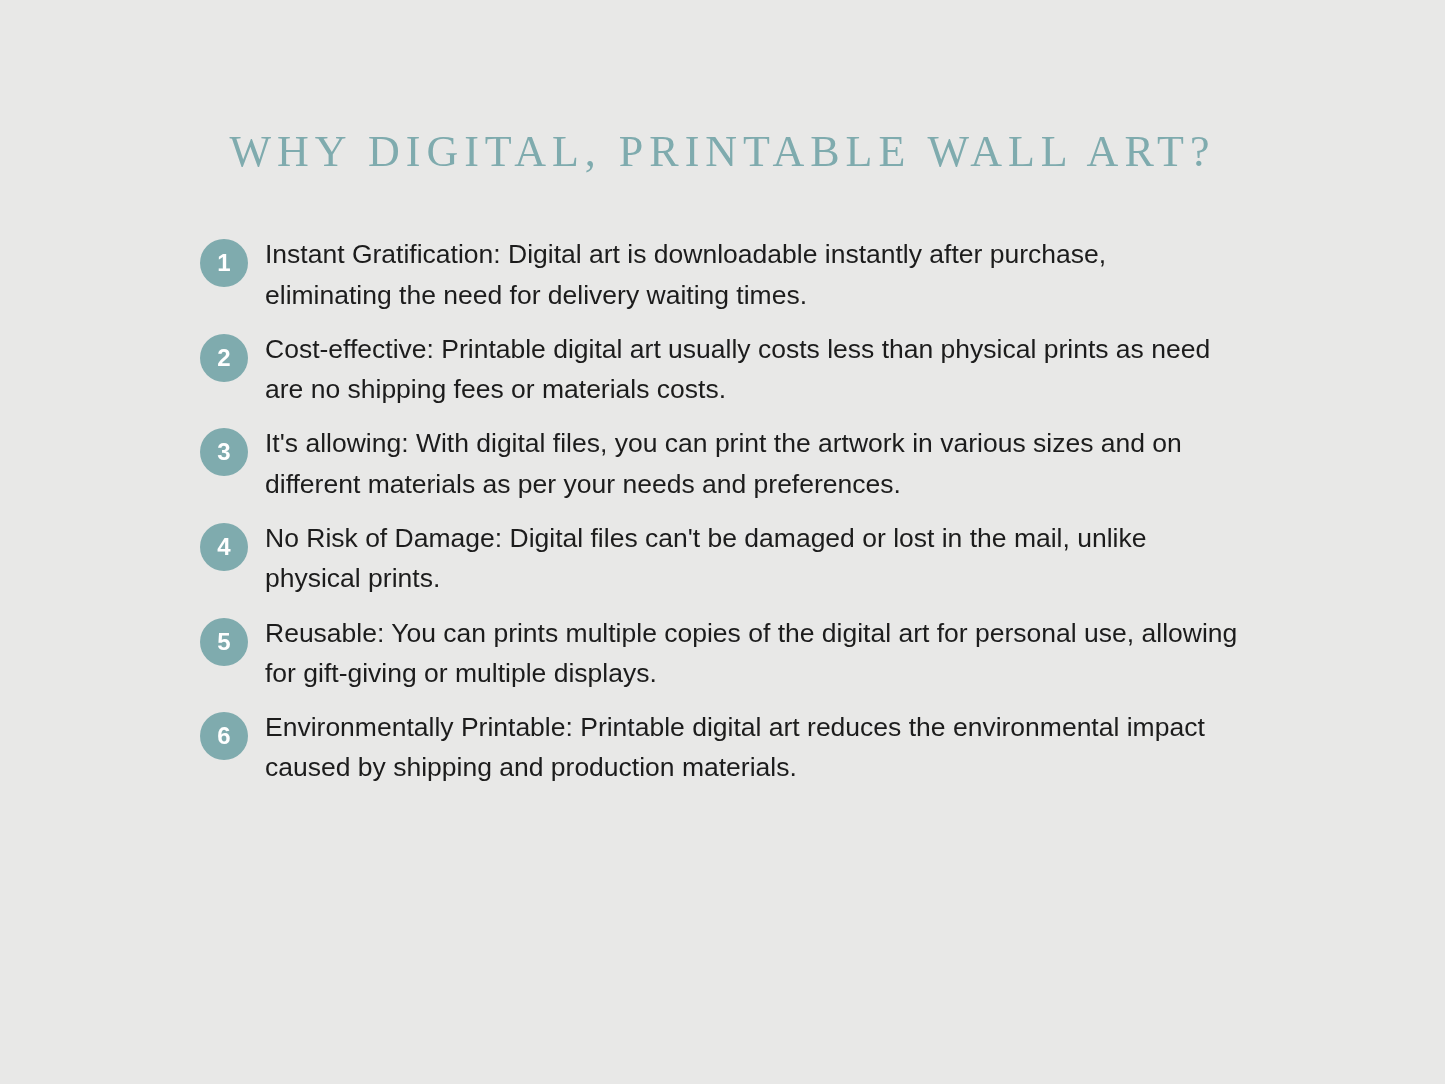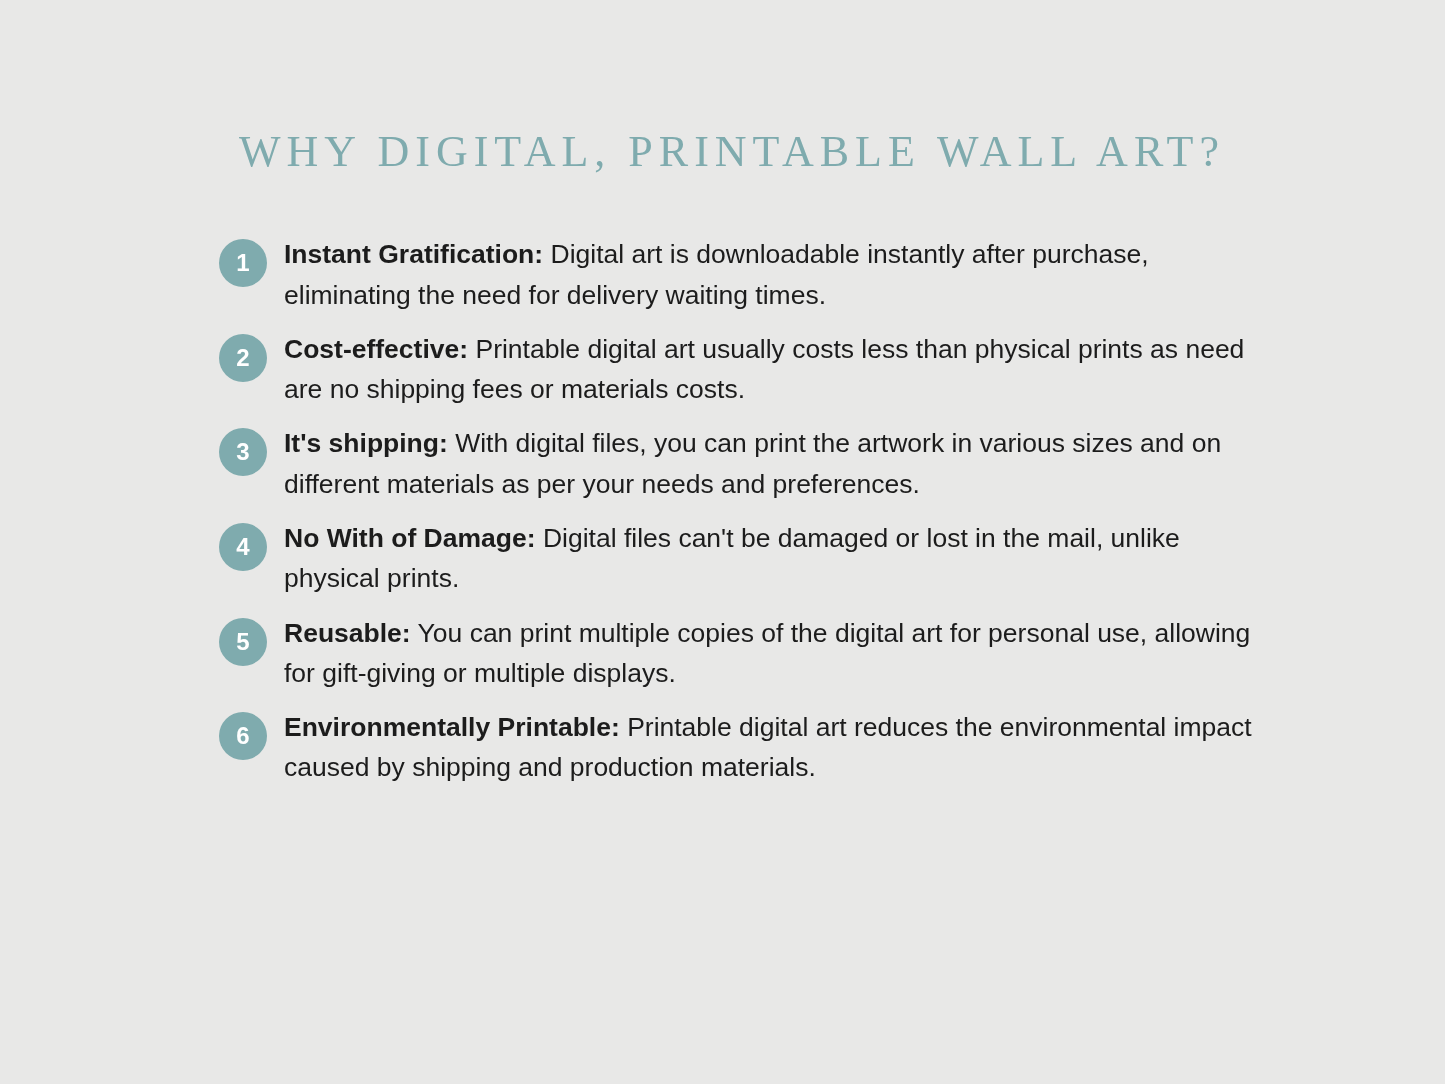--- a/index.html
+++ b/index.html
@@ -12,21 +12,20 @@
     background: #e8e8e7;
     font-family: "Liberation Sans", sans-serif;
     overflow: hidden;
   }
   .page {
     position: relative;
     width: 1445px;
     height: 1084px;
     background: #e8e8e7;
     box-sizing: border-box;
-    padding-left: 19px;
   }
   .title {
     text-align: center;
     color: #7fabae;
     font-family: "Liberation Serif", serif;
     font-size: 44px;
     letter-spacing: 6px;
     font-weight: 400;
     padding-top: 128px;
     line-height: 1.1;
@@ -62,21 +61,21 @@
     font-family: "Liberation Sans", sans-serif;
   }
   .text {
     font-size: 26.5px;
     line-height: 1.52;
     color: #1c1c1c;
     font-family: "Liberation Sans", sans-serif;
     max-width: 975px;
   }
   .text b {
-    font-weight: bold;
+    font-weight: normal;
   }
 </style>
 </head>
 <body>
 
 <div class="page">
 
   <div class="title">WHY DIGITAL, PRINTABLE WALL ART?</div>
 
   <ul class="list">
@@ -86,31 +85,31 @@
       <span class="text"><b>Instant Gratification:</b> <span>Digital art is downloadable instantly after purchase, eliminating the need for delivery waiting times.</span></span>
     </li>
 
     <li class="item">
       <span class="badge">2</span>
       <span class="text"><b>Cost-effective:</b> <span>Printable digital art usually costs less than physical prints as need are no shipping fees or materials costs.</span></span>
     </li>
 
     <li class="item">
       <span class="badge">3</span>
-      <span class="text"><b>It's shipping:</b> <span>With digital files, you can print the artwork in various sizes and on different materials as per your needs and preferences.</span></span>
+      <span class="text"><b>It's allowing:</b> <span>With digital files, you can print the artwork in various sizes and on different materials as per your needs and preferences.</span></span>
     </li>
 
     <li class="item">
       <span class="badge">4</span>
-      <span class="text"><b>No With of Damage:</b> <span>Digital files can't be damaged or lost in the mail, unlike physical prints.</span></span>
+      <span class="text"><b>No Risk of Damage:</b> <span>Digital files can't be damaged or lost in the mail, unlike physical prints.</span></span>
     </li>
 
     <li class="item">
       <span class="badge">5</span>
-      <span class="text"><b>Reusable:</b> <span>You can print multiple copies of the digital art for personal use, allowing for gift-giving or multiple displays.</span></span>
+      <span class="text"><b>Reusable:</b> <span>You can prints multiple copies of the digital art for personal use, allowing for gift-giving or multiple displays.</span></span>
     </li>
 
     <li class="item">
       <span class="badge">6</span>
       <span class="text"><b>Environmentally Printable:</b> <span>Printable digital art reduces the environmental impact caused by shipping and production materials.</span></span>
     </li>
 
   </ul>
 
 </div>

